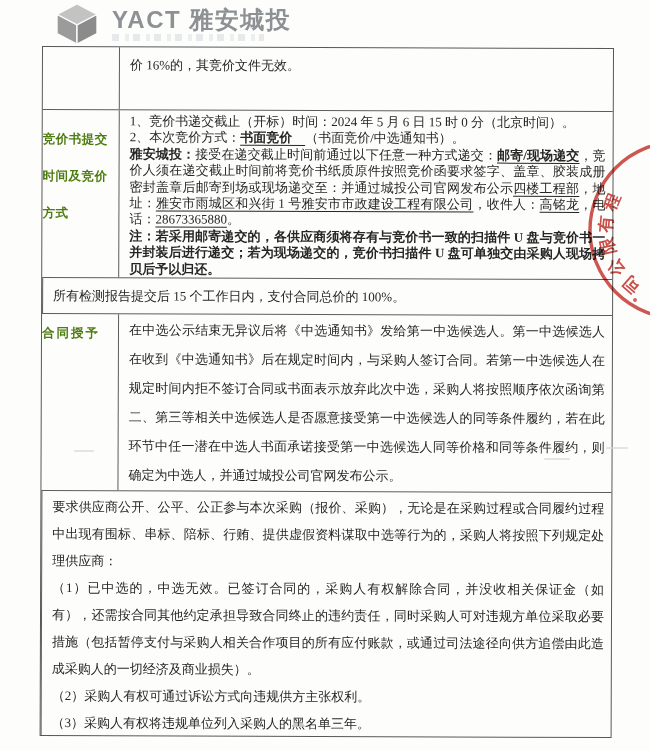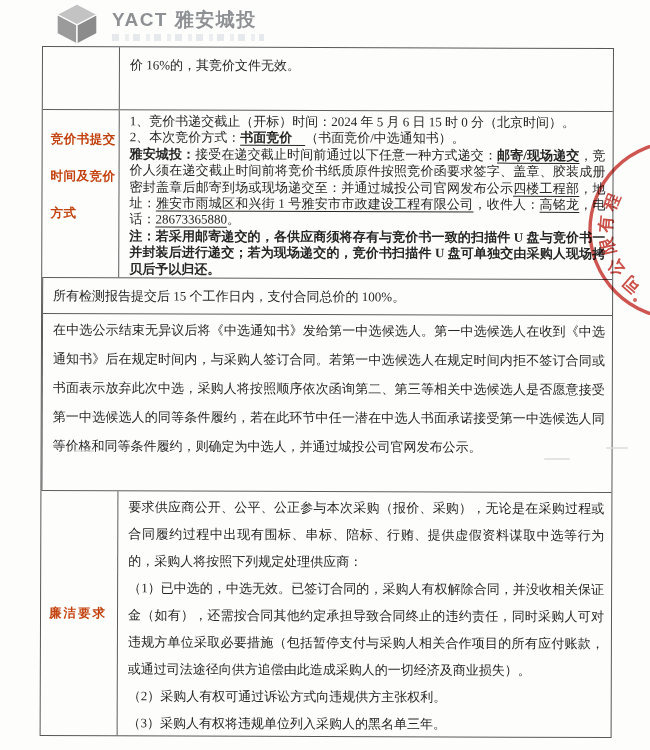--- a/index.html
+++ b/index.html
@@ -10,41 +10,41 @@
     overflow:hidden;
     font-family:"Liberation Serif", serif;
     color:#262626;
   }
   
   .header{position:absolute;left:54px;top:3px;height:42px;display:flex;align-items:flex-start;}
   .cube{width:46px;height:41px;display:block;}
   .brand-block{margin-left:12px;padding-top:6px;}
   .brand-text{
     font-family:"Liberation Sans", sans-serif;
-    font-size:19px;font-weight:bold;letter-spacing:1.5px;
+    font-size:24px;font-weight:bold;letter-spacing:1.5px;
     color:#8d9194;line-height:22px;white-space:nowrap;
   }
   .brand-subtitle{
     margin-top:3px;width:152px;height:7px;opacity:.75;
     background:repeating-linear-gradient(90deg,#dfe3e6 0 7px,transparent 7px 13px,#e6e9eb 13px 17px,transparent 17px 21px);
   }
   
   .doc-table{
     position:absolute;left:42px;top:46px;width:570px;
     border:1.6px solid #585858;
     transform:rotate(.2deg);transform-origin:top left;
     background:transparent;
   }
   .doc-row{display:flex;border-top:1.5px solid #5d5d5d;}
   .doc-row:first-child{border-top:none;}
   .cell-label{
     width:76px;flex:0 0 76px;box-sizing:border-box;
     font-family:"Liberation Sans", sans-serif;
-    font-weight:bold;font-size:12.5px;color:#c2410c;
-    padding-left:8px;overflow:hidden;
+    font-weight:bold;font-size:12.5px;color:#4d7c0f;
+    padding-left:0;overflow:hidden;
   }
   .cell-content{
     flex:1;border-left:1.5px solid #5d5d5d;box-sizing:border-box;
     padding:0 7px 0 10px;overflow:hidden;
   }
   .cell-content p{margin:0;font-size:13px;text-align:justify;text-justify:inter-character;}
   .u{text-decoration:underline;text-underline-offset:3px;}
   .b{font-weight:bold;font-family:Liberation Serif, serif;}
   
   .row-continuation{height:62px;}
@@ -113,28 +113,28 @@
           <p><span class="b">雅安城投：</span><span>接受在递交截止时间前通过以下任意一种方式递交：</span><span class="u b">邮寄/现场递交</span><span>，竞价人须在递交截止时间前将竞价书纸质原件按照竞价函要求签字、盖章、胶装成册密封盖章后邮寄到场或现场递交至：并通过城投公司官网发布公示</span><span class="u">四楼工程部</span><span>，地址：</span><span class="u">雅安市雨城区和兴街 1 号雅安市市政建设工程有限公司</span><span>，收件人：</span><span class="u">高铭龙</span><span>，电话：</span><span class="u">28673365880</span><span>。</span></p>
           <p><span class="b">注：若采用邮寄递交的，各供应商须将存有与竞价书一致的扫描件 U 盘与竞价书一并封装后进行递交；若为现场递交的，竞价书扫描件 U 盘可单独交由采购人现场拷贝后予以归还。</span></p>
         </div>
       </div>
       <div class="doc-row row-payment">
         <div class="cell-content">
           <p><span>所有检测报告提交后 15 个工作日内，支付合同总价的 100%。</span></p>
         </div>
       </div>
       <div class="doc-row row-award">
+        <div class="cell-label">
+          <div>合同授予</div>
+        </div>
         <div class="cell-content">
           <p><span>在中选公示结束无异议后将《中选通知书》发给第一中选候选人。第一中选候选人在收到《中选通知书》后在规定时间内，与采购人签订合同。若第一中选候选人在规定时间内拒不签订合同或书面表示放弃此次中选，采购人将按照顺序依次函询第二、第三等相关中选候选人是否愿意接受第一中选候选人的同等条件履约，若在此环节中任一潜在中选人书面承诺接受第一中选候选人同等价格和同等条件履约，则确定为中选人，并通过城投公司官网发布公示。</span></p>
         </div>
       </div>
       <div class="doc-row row-integrity">
-        <div class="cell-label">
-          <div>廉洁要求</div>
-        </div>
         <div class="cell-content">
           <p><span>要求供应商公开、公平、公正参与本次采购（报价、采购），无论是在采购过程或合同履约过程中出现有围标、串标、陪标、行贿、提供虚假资料谋取中选等行为的，采购人将按照下列规定处理供应商：</span></p>
           <p><span>（1）已中选的，中选无效。已签订合同的，采购人有权解除合同，并没收相关保证金（如有），还需按合同其他约定承担导致合同终止的违约责任，同时采购人可对违规方单位采取必要措施（包括暂停支付与采购人相关合作项目的所有应付账款，或通过司法途径向供方追偿由此造成采购人的一切经济及商业损失）。</span></p>
           <p><span>（2）采购人有权可通过诉讼方式向违规供方主张权利。</span></p>
           <p><span>（3）采购人有权将违规单位列入采购人的黑名单三年。</span></p>
         </div>
       </div>
     </div>
 
   <div class="seal">

